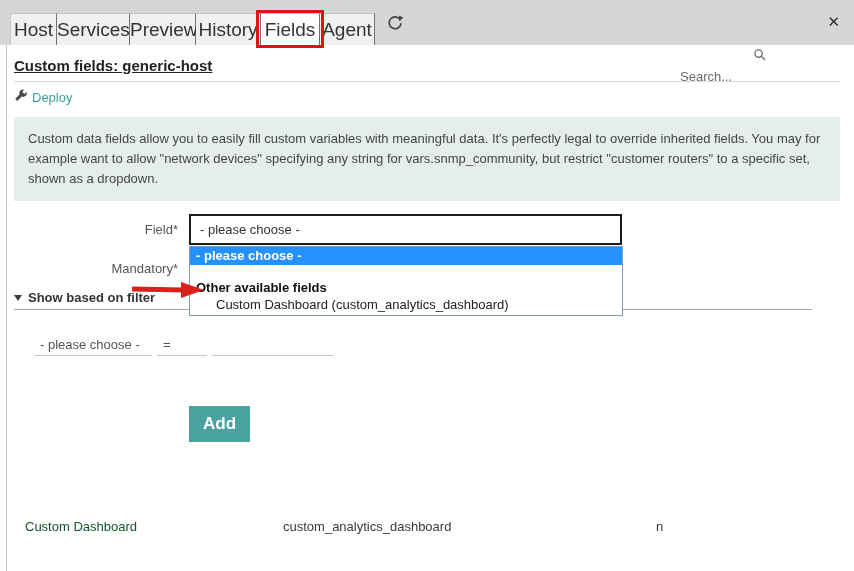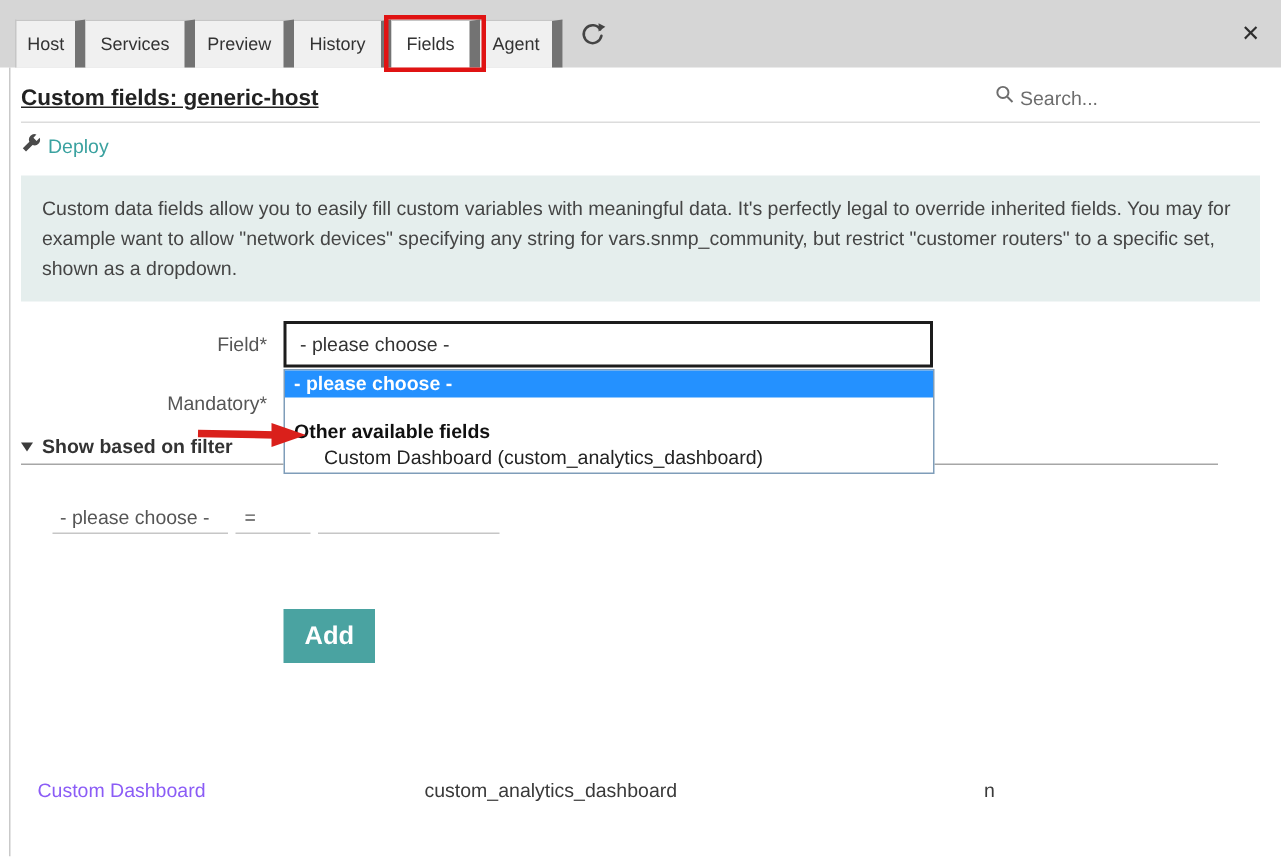--- a/index.html
+++ b/index.html
@@ -3,37 +3,37 @@
 <meta charset="utf-8">
 <style>
   * { margin:0; padding:0; box-sizing:border-box; }
   html,body { background:#fff; }
   body { font-family:"Liberation Sans","DejaVu Sans",sans-serif; width:854px; height:571px; position:relative; overflow:hidden; color:#333; }
 
   
   .tabstrip { position:absolute; left:0; top:0; width:854px; height:45px; background:#d6d6d6; }
   .tabs { position:absolute; left:10px; top:13px; height:32px; display:flex; }
   .tab { height:32px; line-height:31px; text-align:center; background:#f0f0f0;
-         border-top:1px solid #c6c6c6; border-right:7px solid #737373;
-         font-size:12px; color:#333; cursor:pointer; }
+         border-top:1px solid #c6c6c6; border-right:1px solid #737373;
+         font-size:19px; color:#333; cursor:pointer; }
   .tab:first-child { border-left:1px solid #c6c6c6; }
   .tab.active { background:#fff; }
   .tab-host{width:47px}.tab-services{width:73px}.tab-preview{width:66px}.tab-history{width:65px}.tab-fields{width:59px}.tab-agent{width:55px}
   .annotation-box { position:absolute; left:256px; top:10px; width:68px; height:38px;
          border:3px solid #e01313; pointer-events:none; z-index:6; }
   .refresh { position:absolute; left:386px; top:14px; width:18px; height:18px; cursor:pointer; }
   .close-x { position:absolute; right:14px; top:13px; font-size:15px; font-weight:bold; color:#2e2e2e; cursor:pointer; }
 
   .pane-edge { position:absolute; left:6px; top:45px; width:1px; height:526px; background:#c9c9c9; }
 
   
   .titlebar { position:absolute; left:14px; top:50px; width:826px; height:32px;
               border-bottom:1px solid #dcdcdc; display:flex; justify-content:space-between; align-items:center; }
   .page-title { font-size:15px; font-weight:bold; color:#222;text-decoration:underline; }
-  .searchbox { display:flex; align-items:center; gap:3px; }
+  .searchbox { display:flex; align-items:center; gap:3px;flex-direction:column; }
   .searchbox input { border:none; outline:none; font-size:13px; width:160px; color:#444; background:transparent; }
   .searchbox input::placeholder { color:#6d6d6d; }
 
   
   .deploy { position:absolute; left:14px; top:89px; display:flex; align-items:center; gap:5px;
             font-size:13px; color:#3ba2a0; cursor:pointer; }
 
   
   .infobox { position:absolute; left:14px; top:117px; width:826px; background:#e5eeed;
              padding:12px 14px; font-size:13px; line-height:1.55; color:#454545; }
@@ -71,21 +71,21 @@
              font-family:"Liberation Sans","DejaVu Sans",sans-serif; }
 
   
   .dtable { position:absolute; left:17px; top:512px; width:813px; font-size:13px; }
   .thead { display:flex; }
   .th { background:#d9d9d9; color:#474747; padding:3px 8px; height:22px; }
   .th + .th { margin-left:2px; }
   .th-label{width:257px}.th-field{width:370px; padding-left:9px}.th-mand{width:180px; padding-left:10px}
   .trow { display:flex; }
   .td { padding:7px 8px 6px 8px; }
-  .td-label{width:257px; color:#8b5cf6; cursor:pointer;} .td-field{width:372px; padding-left:9px; color:#3a3a3a;} .td-mand{width:180px; padding-left:10px; color:#3a3a3a;}
+  .td-label{width:257px; color:#14532d; cursor:pointer;} .td-field{width:372px; padding-left:9px; color:#3a3a3a;} .td-mand{width:180px; padding-left:10px; color:#3a3a3a;}
 </style>
 </head>
 <body>
 
 <div class="tabstrip">
   <div class="tabs">
     <div class="tab tab-host">Host</div>
     <div class="tab tab-services">Services</div>
     <div class="tab tab-preview">Preview</div>
     <div class="tab tab-history">History</div>

